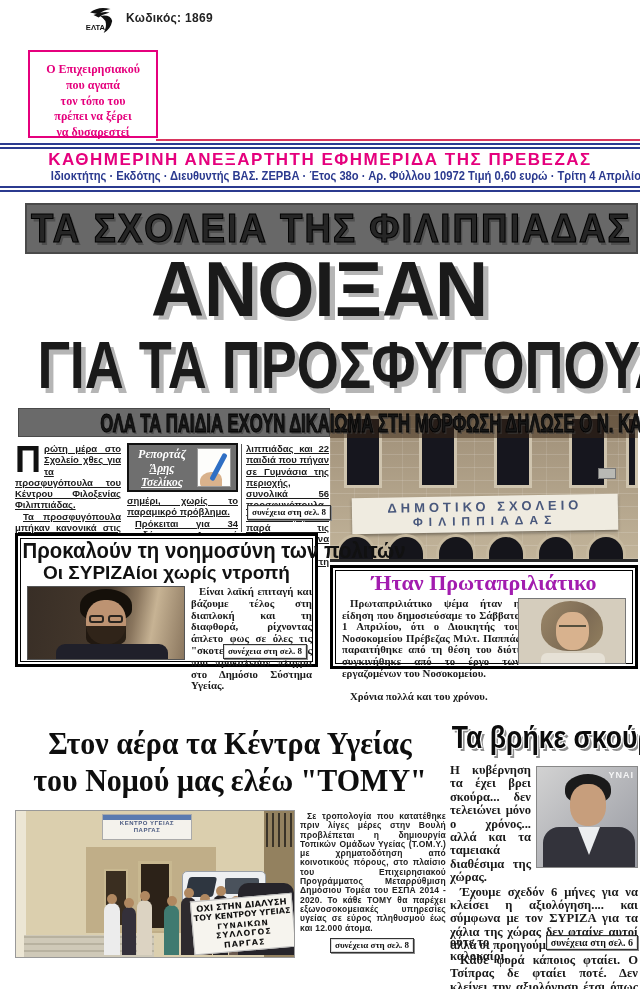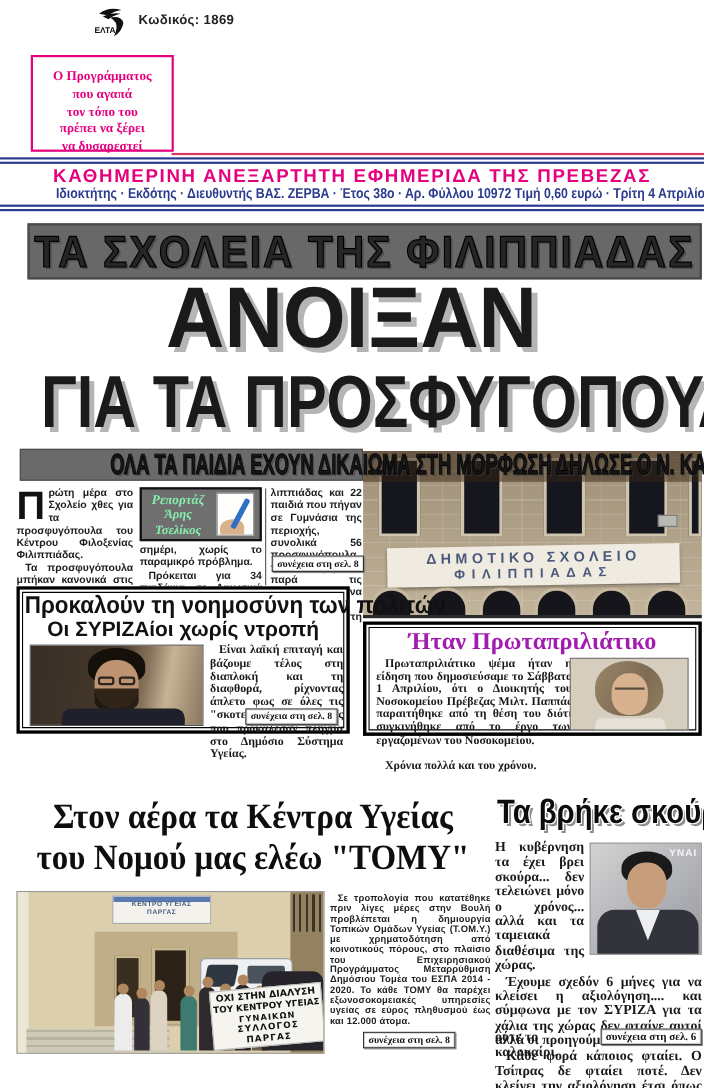--- a/index.html
+++ b/index.html
@@ -68,34 +68,34 @@
   .photo-tint { left:330px; top:410px; width:308px; height:28px; background:rgba(55,35,18,0.5); z-index:3; }
   .subhead {
     left:18px; top:409px; width:620px; height:28px; z-index:4; text-align:center; overflow:visible;
     font: bold 21px/27px "Liberation Sans", sans-serif; color:#161616; white-space:nowrap;
     -webkit-text-stroke:0.7px #000; text-shadow:2px 2px 0 rgba(60,60,60,0.55);
   }
   .subhead span { display:inline-block; transform:scale(0.79,1.25); transform-origin:center; }
 
   
   .news-col { font: 600 9.5px/11.3px "Liberation Sans", sans-serif; color:#1c1c1c; text-align:justify; }
-  .news-col p { margin-bottom:0; }
+  .news-col p { margin-bottom:0;text-decoration:underline; }
   .news-col p + p { text-indent:8px; }
   .col1 { left:15px; top:443px; width:106px; height:92px; }
   .col2 { left:127px; top:495px; width:111px; height:40px; }
   .col3 { left:246px; top:443px; width:83px; height:92px; }
   .dropcap { float:left; font: bold 36px/32px "Liberation Sans", sans-serif; color:#111; margin:1px 3px 0 0; }
   .col-divider { left:241px; top:444px; width:1px; height:88px; background:#555; }
 
   .reportage-box {
     left:127px; top:443px; width:111px; height:49px; background:#6f6f6f;
     border:2px solid #111; display:flex; align-items:center;
   }
-  .reportage-txt { width:66px; text-align:center; color:#86efac; font: italic bold 12px/14px "Liberation Serif", serif; }
-  .reportage-txt .l2 { font-size:11.5px; }
+  .reportage-txt { width:66px; text-align:center; color:#ffffff; font: italic bold 12px/14px "Liberation Serif", serif; }
+  .reportage-txt .l2 { font-size:11.5px;text-decoration:underline; }
   .pen-card { width:34px; height:39px; background:#fdfdfb; margin-left:2px; position:relative; overflow:hidden; border:1px solid #999; }
   .pen-hand { position:absolute; left:2px; bottom:-4px; width:22px; height:18px; background:#d9b28c; border-radius:50% 40% 20% 40%; }
   .pen-stick { position:absolute; left:18px; top:3px; width:5px; height:30px; background:#2f6fc4; transform:rotate(28deg); border-radius:2px; }
 
   .cont-box {
     display:inline-block; border:1px solid #333; background:#fff; color:#111;
     font: bold 9px/11px "Liberation Serif", serif; padding:1px 4px;
     box-shadow:1px 1px 0 #888, inset 0 0 0 1px #ddd; white-space:nowrap;
   }
   .cont-lead { left:247px; top:505px; }
@@ -221,21 +221,21 @@
 
   <svg class="abs elta-logo" viewBox="0 0 40 40">
     <path d="M6 10 Q16 2 30 6 Q22 7 16 12 Z" fill="#111"></path>
     <path d="M10 13 Q20 8 29 10 Q21 12 16 16 Z" fill="#111"></path>
     <path d="M18 14 Q30 12 32 20 Q30 30 22 34 Q26 26 24 20 Q21 16 18 14 Z" fill="#111"></path>
     <text x="1" y="31" font-size="9" font-weight="bold" font-family="Liberation Sans, sans-serif" fill="#111">ΕΛΤΑ</text>
   </svg>
   <div class="abs code-label">Κωδικός: 1869</div>
 
   <div class="abs motto-box">
-    <span>Ο Προγράμματος</span>
+    <span>Ο Επιχειρησιακού</span>
     <span>που αγαπά</span>
     <span>τον τόπο του</span>
     <span>πρέπει να ξέρει</span>
     <span>να δυσαρεστεί</span>
   </div>
   <div class="abs red-line"></div>
   <div class="abs rule2 rule-top"></div>
   <div class="abs paper-subtitle">ΚΑΘΗΜΕΡΙΝΗ ΑΝΕΞΑΡΤΗΤΗ ΕΦΗΜΕΡΙΔΑ ΤΗΣ ΠΡΕΒΕΖΑΣ</div>
   <div class="abs paper-infoline">
     <span>Ιδιοκτήτης · Εκδότης · Διευθυντής ΒΑΣ. ΖΕΡΒΑ · Έτος 38ο · Αρ. Φύλλου 10972 Τιμή 0,60 ευρώ · Τρίτη 4 Απριλίου 2017</span>

